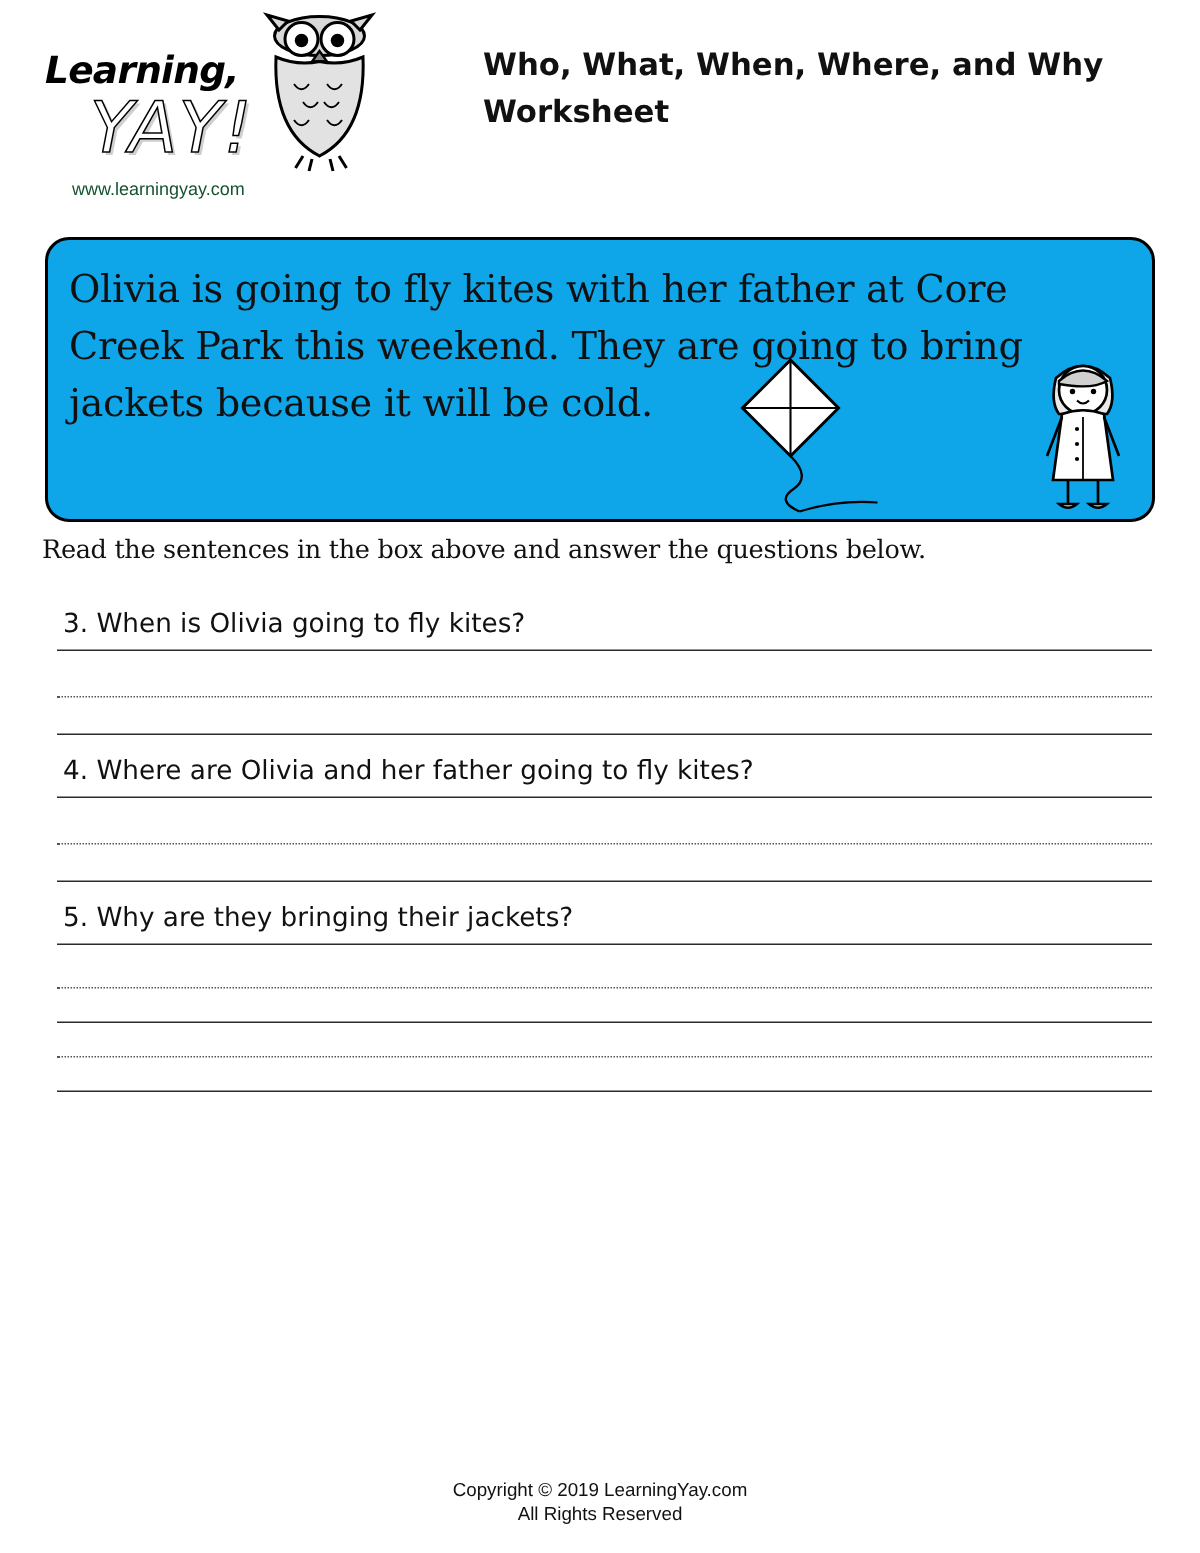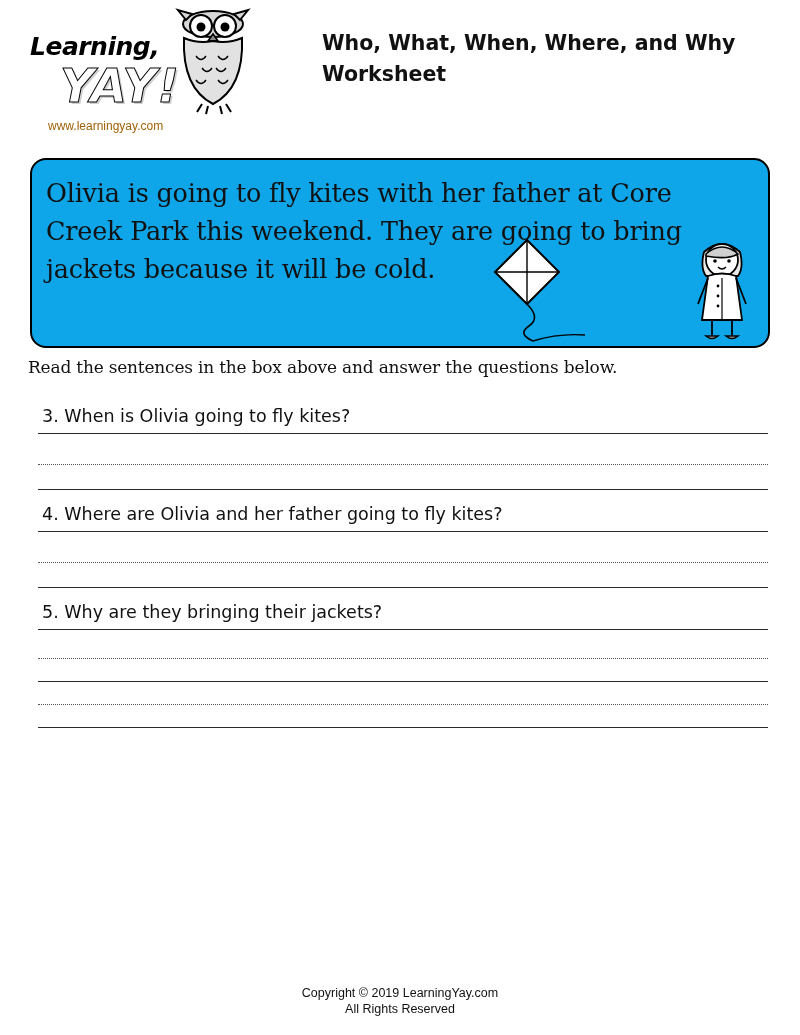--- a/index.html
+++ b/index.html
@@ -38,35 +38,35 @@
     font-style: italic;
     font-size: 25px;
     letter-spacing: -0.5px;
     color: #000;
   }
   .logo-yay {
     position: absolute;
     left: 42px;
     top: 52px;
     font-family: "DejaVu Sans", sans-serif;
-    font-weight: bold;
+    font-weight: normal;
     font-style: italic;
     font-size: 47px;
     letter-spacing: 1px;
     -webkit-text-stroke: 1px #000;
     color: #fff;
     text-shadow: 2px 2px 0 #cfcfcf;
   }
   .logo-url {
     position: absolute;
     left: 30px;
     top: 113px;
     font-family: "Liberation Sans", sans-serif;
     font-size: 12px;
-    color: #a16207;
+    color: #14532d;
   }
   .owl {
     position: absolute;
     left: 150px;
     top: 2px;
     width: 90px;
     height: 110px;
   }
 
   .title {

